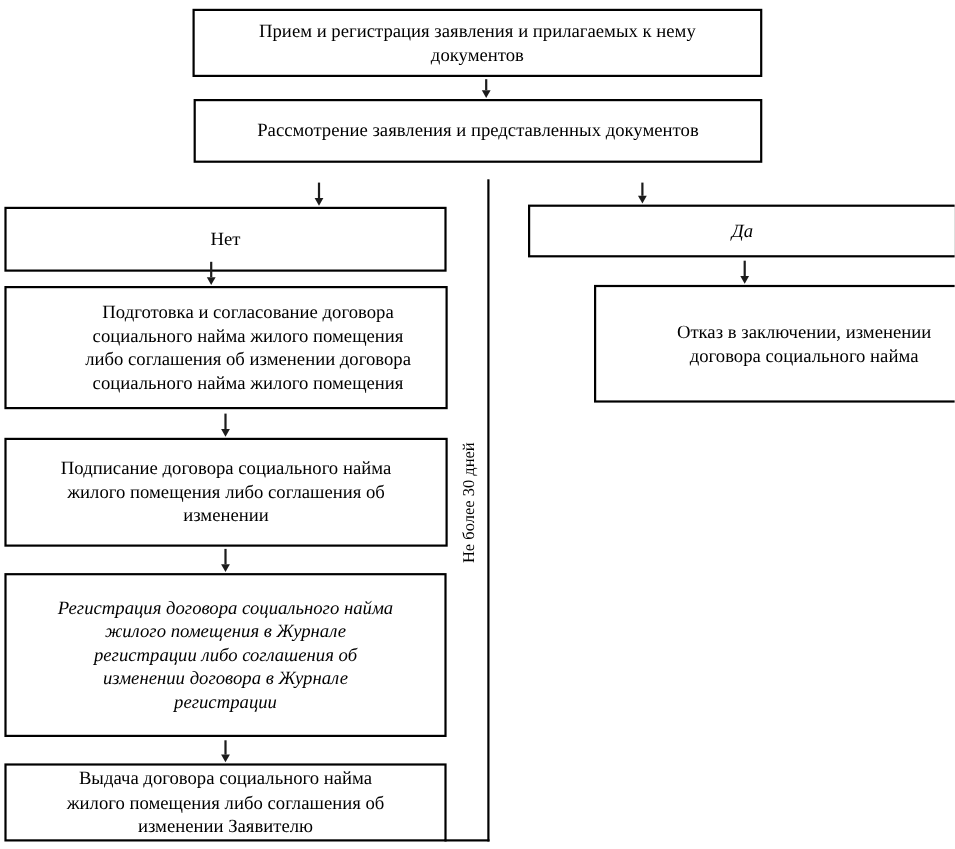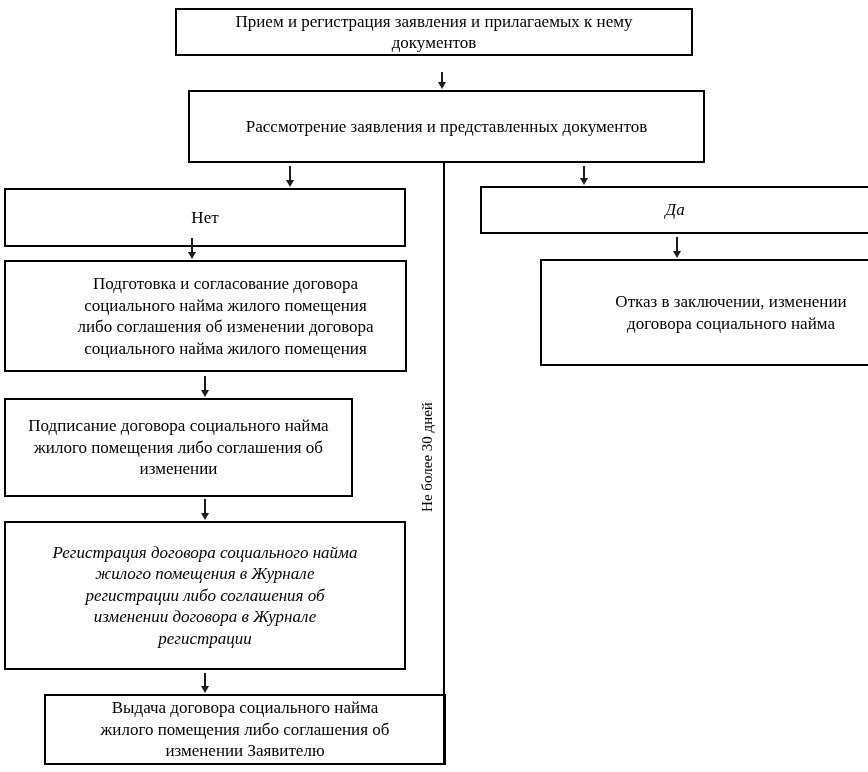--- a/index.html
+++ b/index.html
@@ -25,29 +25,29 @@
     display:flex;
     align-items:center;
     justify-content:center;
     text-align:center;
     font-size:17px;
     line-height:21.5px;
     white-space:pre-line;
     padding:1px 4px;
   }
   
-  .b-reception   {left:175px; top:8px;   width:518px; height:48px;}
-  .b-review      {left:188px; top:90px;  width:517px; height:73px;text-align:center;}
+  .b-reception   {left:175px; top:8px;   width:518px; height:62px;}
+  .b-review      {left:176px; top:90px;  width:517px; height:58px;text-align:center;}
   .b-no          {left:4px;   top:188px; width:402px; height:59px;}
   .b-yes         {left:480px; top:186px; width:390px; height:48px;font-style:italic;}
   .b-prepare     {left:4px;   top:260px; width:403px; height:112px;padding-left:44px;}
   .b-refuse      {left:508px; top:259px; width:382px; height:107px;margin-left:32px;}
-  .b-sign        {left:4px;   top:398px; width:349px; height:99px;}
+  .b-sign        {left:4px;   top:398px; width:403px; height:99px;}
   .b-register    {left:4px;   top:521px; width:402px; height:149px;font-style:italic;}
-  .b-issue       {left:4px;   top:694px; width:402px; height:71px;margin-left:40px;}
+  .b-issue       {left:4px;   top:694px; width:402px; height:71px;}
 
   .arrow{
     position:absolute;
     width:2px;
     background:var(--c-arrow);
   }
   .arrow::after{
     content:"";
     position:absolute;
     bottom:-7px;

